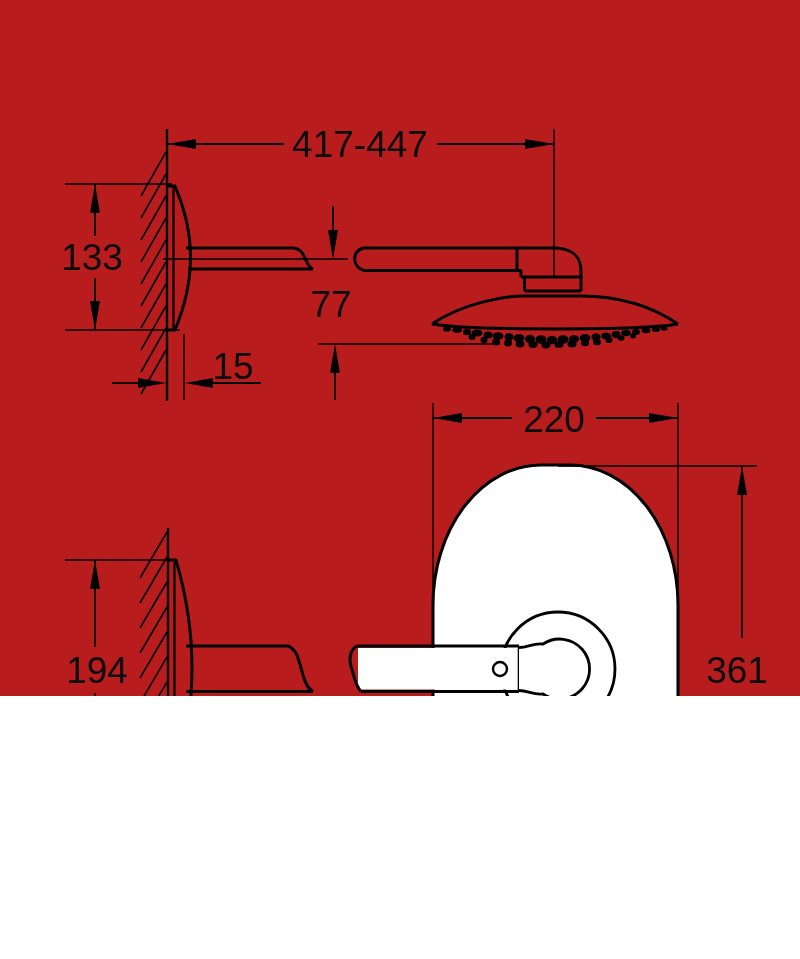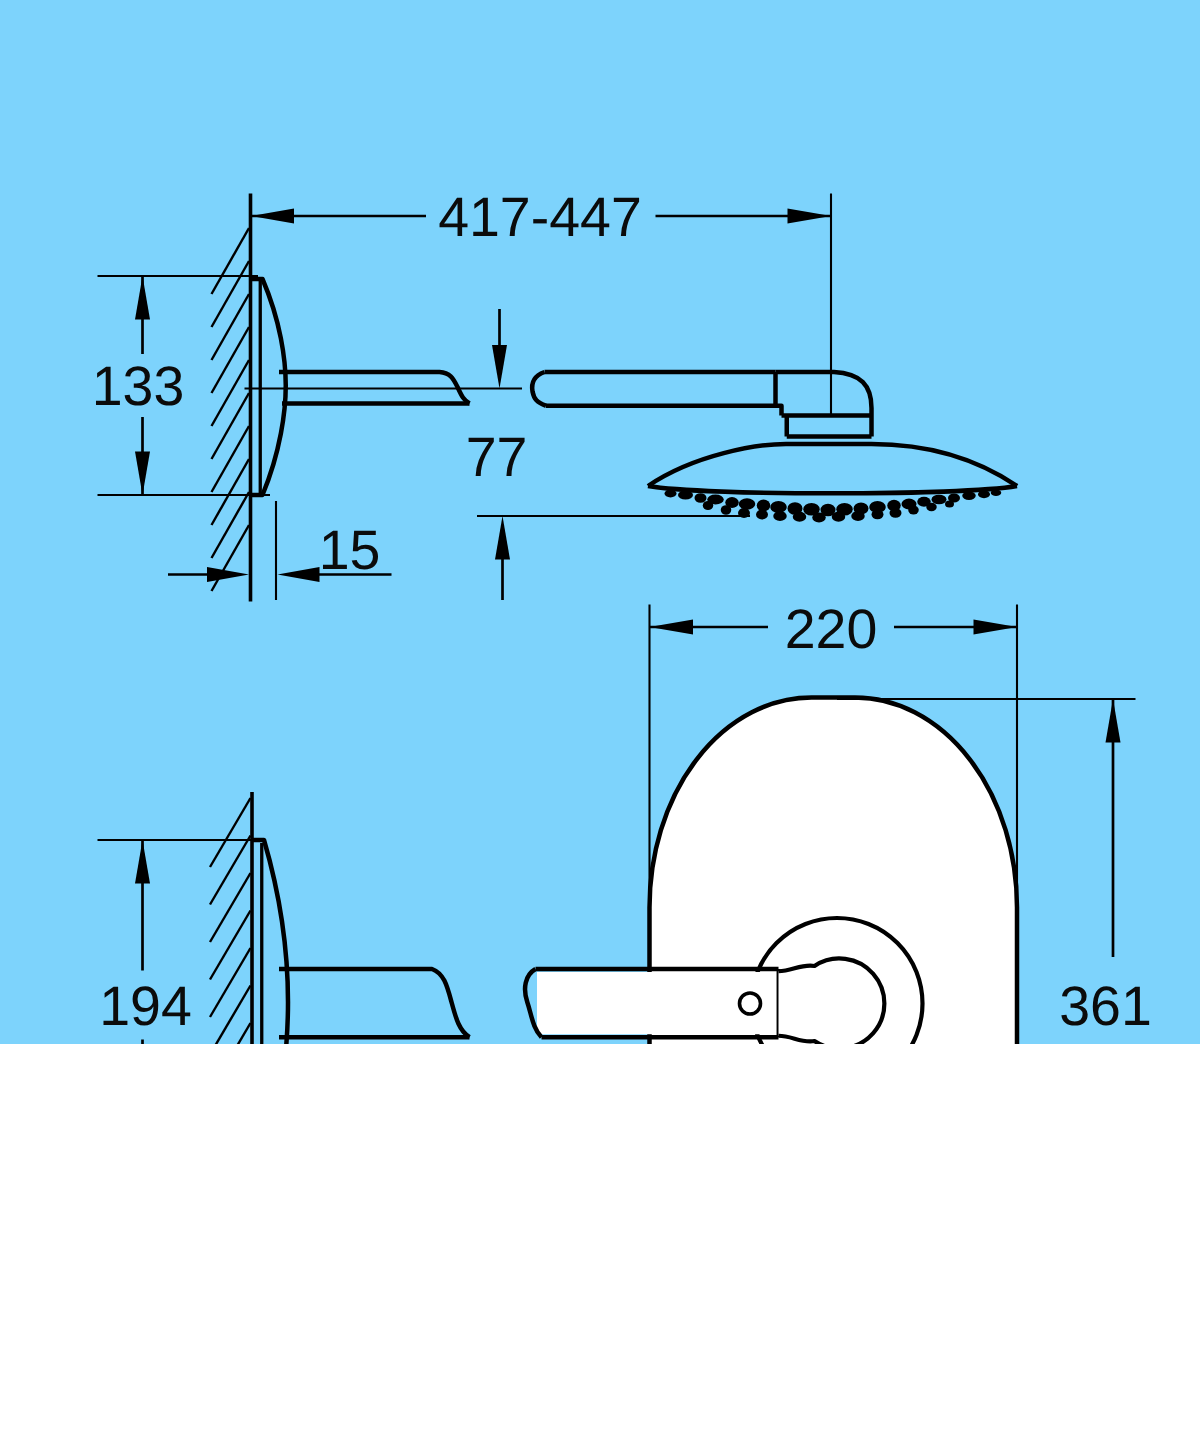--- a/index.html
+++ b/index.html
@@ -1,16 +1,16 @@
 <!DOCTYPE html>
 <html><head>
 <meta charset="utf-8">
 <style>
   html,body{margin:0;padding:0;background:#ffffff;}
-  .page{width:800px;height:696px;background:#7dd3fc;position:relative;overflow:hidden;text-decoration:underline;}
+  .page{width:800px;height:696px;background:#b91c1c;position:relative;overflow:hidden;text-decoration:underline;}
   svg{display:block;}
   text{font-family:"Liberation Sans","DejaVu Sans",sans-serif;fill:#0b0b0b;}
   .dim-label{font-size:37px;letter-spacing:0px;}
 </style>
 </head>
 <body>
 
 <div class="page">
 <svg width="800" height="959" viewBox="0 0 800 959">
 

